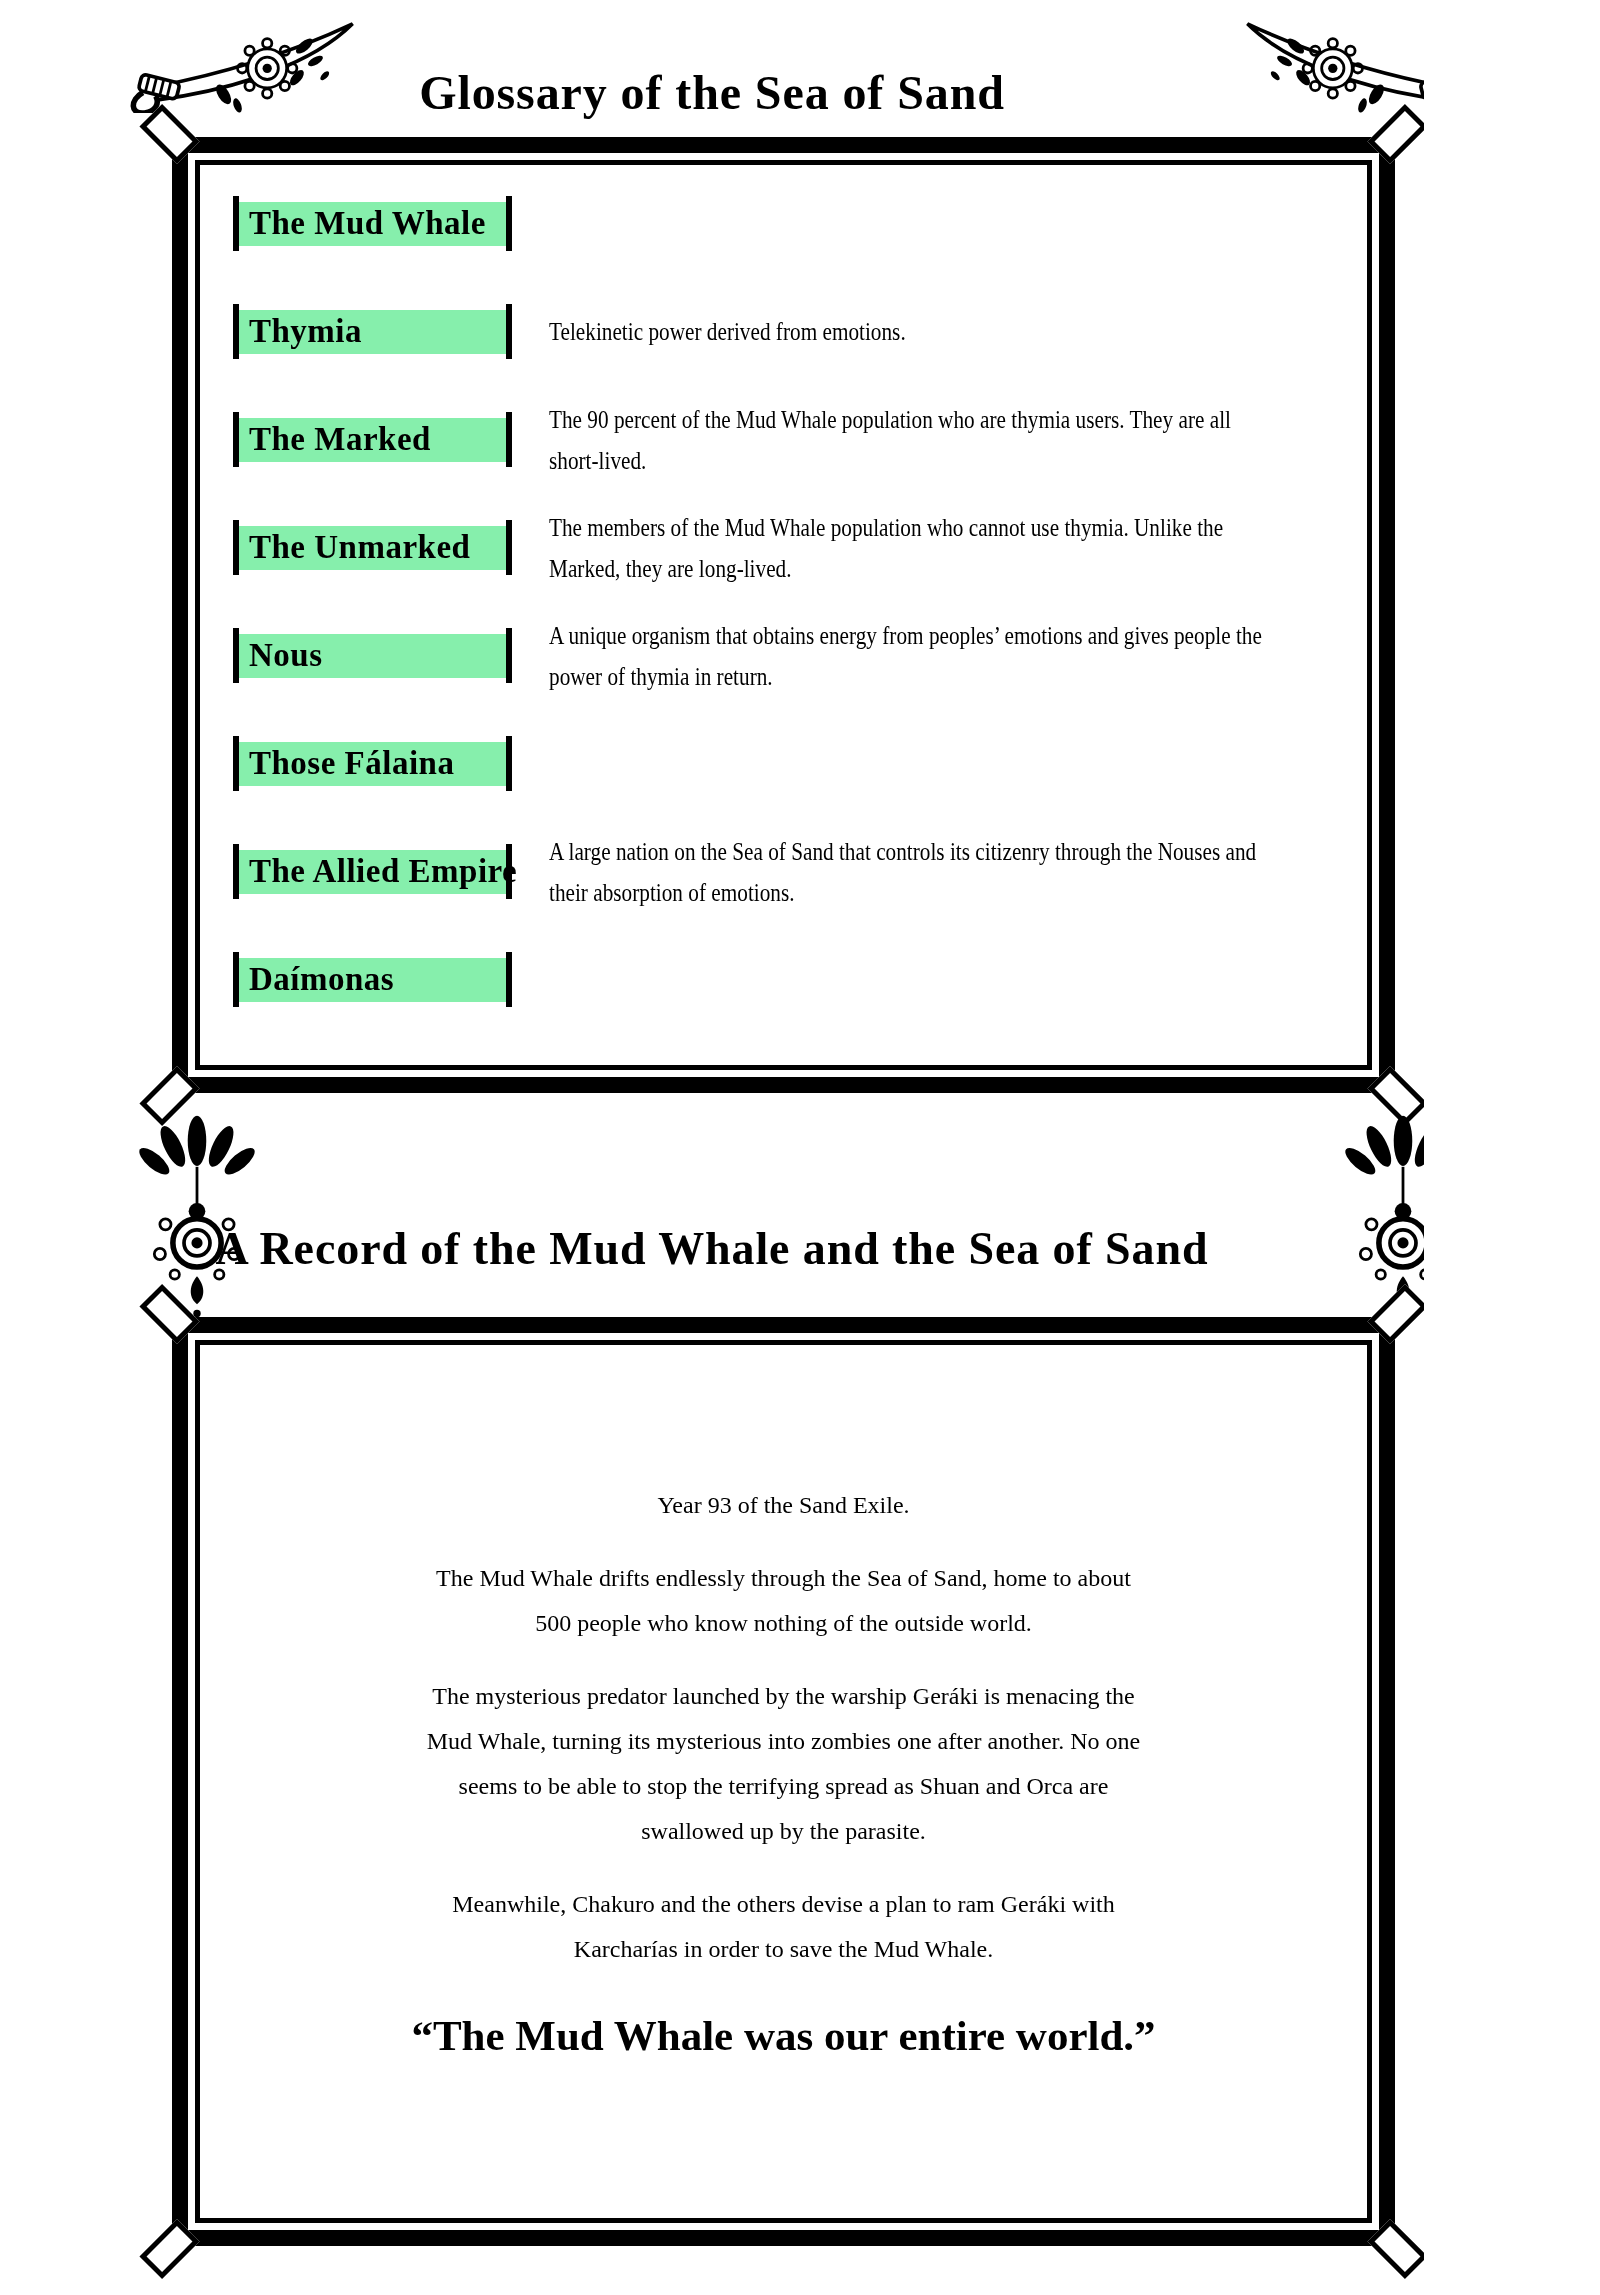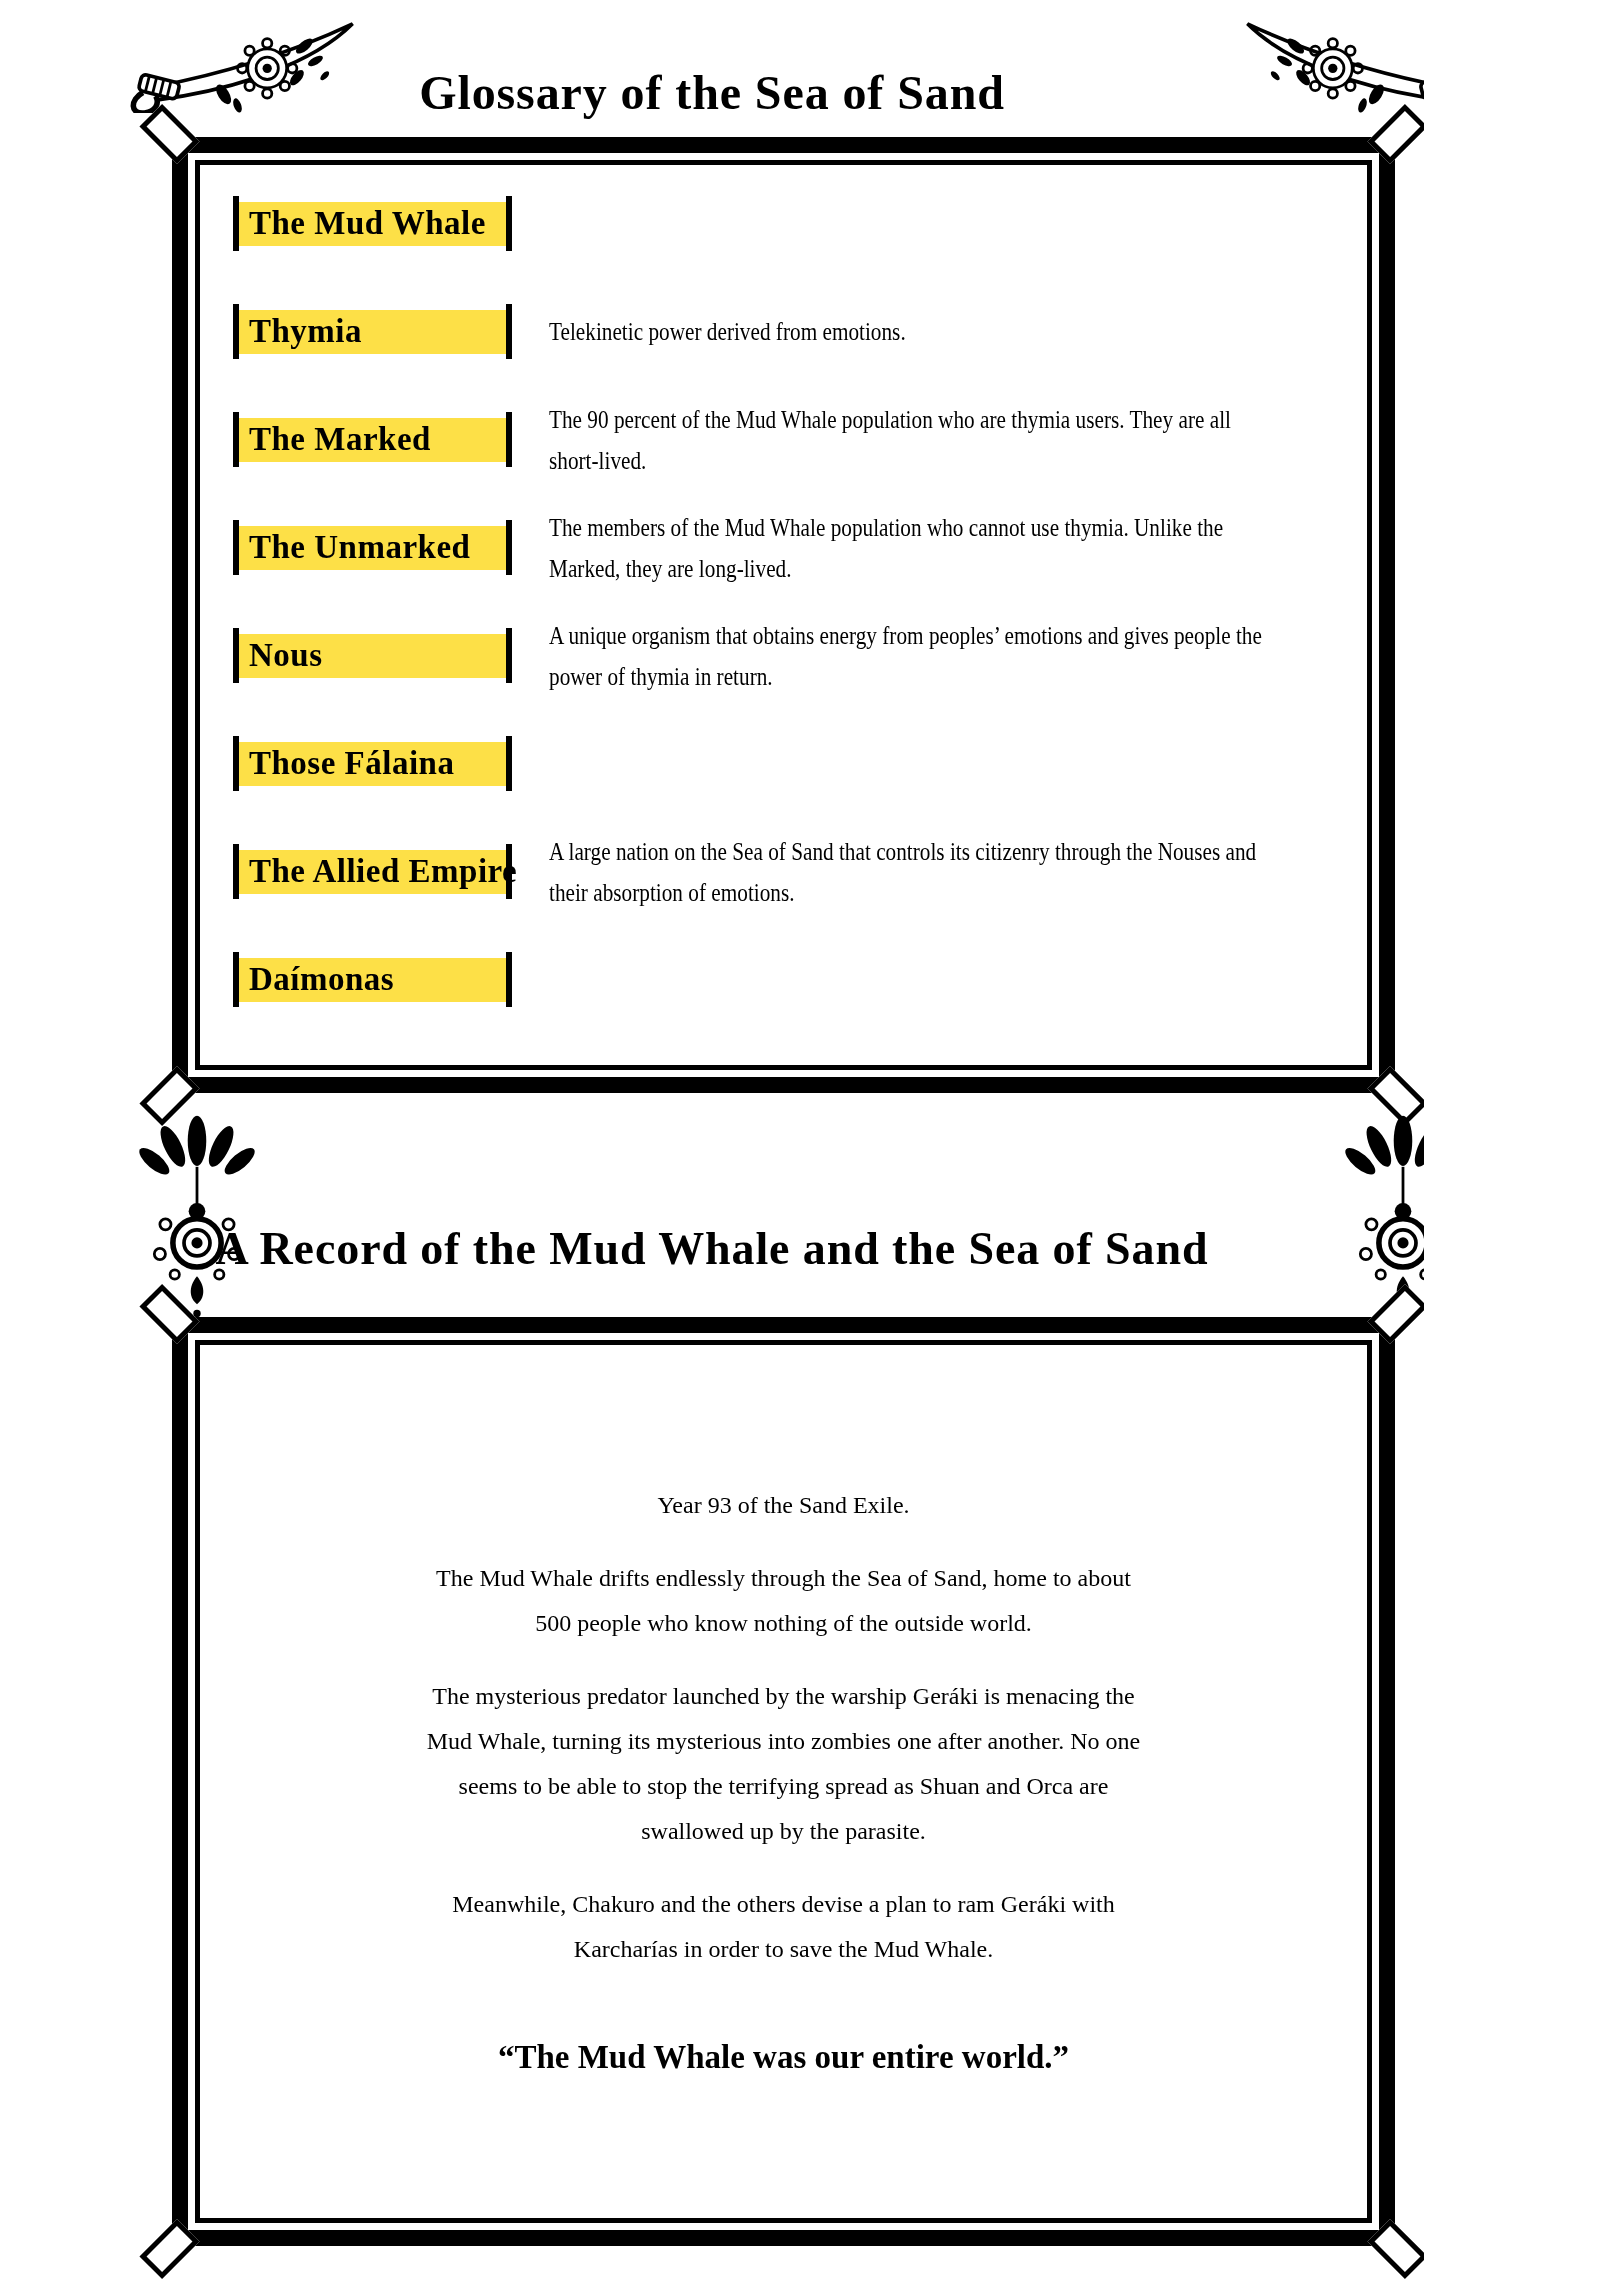--- a/index.html
+++ b/index.html
@@ -34,41 +34,41 @@
   }
   .d-tl { left:-45px;  top:-35px;    transform:rotate(45deg);  }
   .d-tr { right:-45px; top:-35px;    transform:rotate(-45deg); }
   .d-bl { left:-45px;  bottom:-35px; transform:rotate(-45deg); }
   .d-br { right:-45px; bottom:-35px; transform:rotate(45deg);  }
 
   
   .g-list { padding:3.7px 0 0 32px; }
   .g-row { height:108px; display:flex; align-items:center; }
   .g-term {
-    flex:0 0 279px; width:279px; height:44px; background:#fde047;
+    flex:0 0 279px; width:279px; height:44px; background:#86efac;
     position:relative; display:flex; align-items:center; box-sizing:border-box;
     padding-left:16px;
     font-weight:bold; font-size:33px; letter-spacing:0.5px; white-space:nowrap;
   }
   .g-term::before, .g-term::after {
     content:""; position:absolute; top:-5.6px; bottom:-5.6px; width:5.6px; background:#000;
   }
   .g-term::before { left:0; }
   .g-term::after  { right:0; }
   .g-def { margin-left:37px; width:811px; }
   .g-def .line {
     white-space:nowrap; font-size:25px; line-height:41px;
     transform:scaleX(0.85); transform-origin:0 50%;
   }
 
   
   .r-content { text-align:center; padding-top:137px; }
   .r-para { margin:0 0 28px 0; }
   .r-line { white-space:nowrap; font-size:24px; line-height:45px; }
-  .r-quote { margin-top:63px; font-weight:bold; font-size:33px; line-height:45px; white-space:nowrap; }
+  .r-quote { margin-top:41px; font-weight:bold; font-size:43px; line-height:45px; white-space:nowrap; }
 </style>
 </head>
 <body>
 
 <div class="page">
 
   <svg class="orn orn-sword-left" viewBox="0 0 250 100" aria-hidden="true">
     <path d="M28,72 C90,60 170,38 242,4 C200,46 120,74 32,86 Z" fill="#fff" stroke="#000" stroke-width="4"></path>
     <path d="M16,78 C2,86 2,102 18,100 C30,98 34,90 30,82" fill="none" stroke="#000" stroke-width="6"></path>
     <g transform="rotate(14 34 74)">

